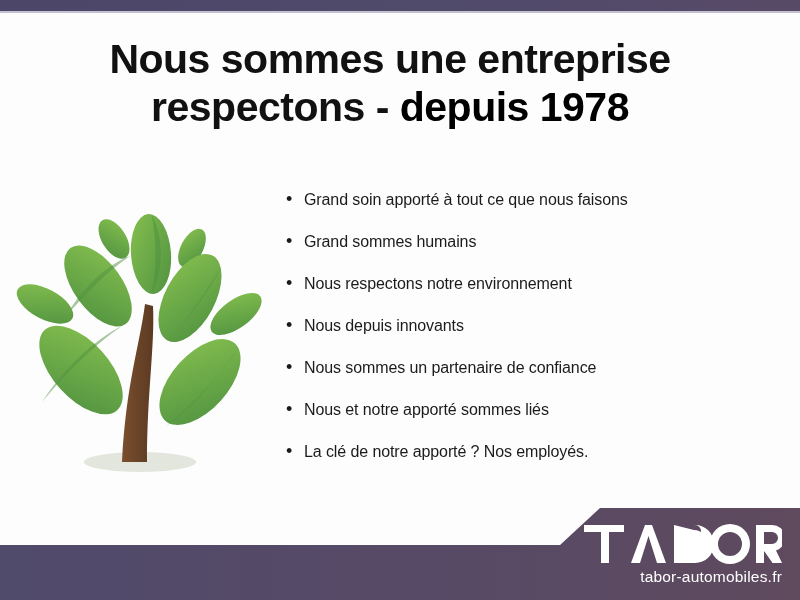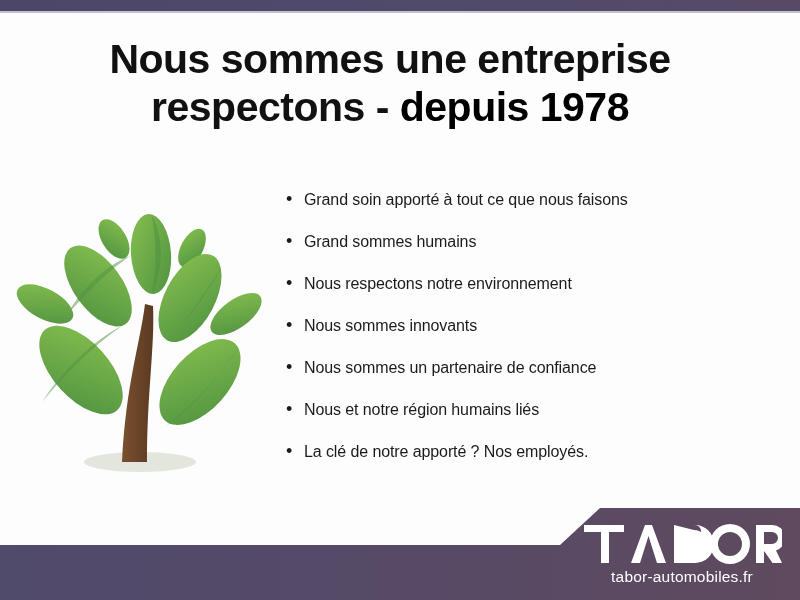--- a/index.html
+++ b/index.html
@@ -114,21 +114,21 @@
     width: 800px;
     height: 100px;
   }
   .footer svg { display: block; width: 100%; height: 100%; }
 
   .brand {
     position: absolute;
     right: 18px;
     bottom: 14px;
     width: 200px;
-    text-align: center;
+    text-align: right;
   }
   .brand-mark {
     display: block;
     height: 42px;
   }
   .brand-mark svg { display: block; width: 100%; height: 42px; }
   .brand-url {
     display: block;
     margin-top: 3px;
     font-size: 15.5px;
@@ -207,29 +207,29 @@
     <li class="bullet-row">
       <span class="bullet-dot">•</span>
       <span class="bullet-text">Grand sommes humains</span>
     </li>
     <li class="bullet-row">
       <span class="bullet-dot">•</span>
       <span class="bullet-text">Nous respectons notre environnement</span>
     </li>
     <li class="bullet-row">
       <span class="bullet-dot">•</span>
-      <span class="bullet-text">Nous sommes innovants</span>
+      <span class="bullet-text">Nous depuis innovants</span>
     </li>
     <li class="bullet-row">
       <span class="bullet-dot">•</span>
       <span class="bullet-text">Nous sommes un partenaire de confiance</span>
     </li>
     <li class="bullet-row">
       <span class="bullet-dot">•</span>
-      <span class="bullet-text">Nous et notre région humains liés</span>
+      <span class="bullet-text">Nous et notre apporté sommes liés</span>
     </li>
     <li class="bullet-row">
       <span class="bullet-dot">•</span>
       <span class="bullet-text">La clé de notre apporté ? Nos employés.</span>
     </li>
   </ul>
 
   <div class="footer">
     <svg viewBox="0 0 800 100" preserveAspectRatio="none" xmlns="http://www.w3.org/2000/svg">
       <defs>

